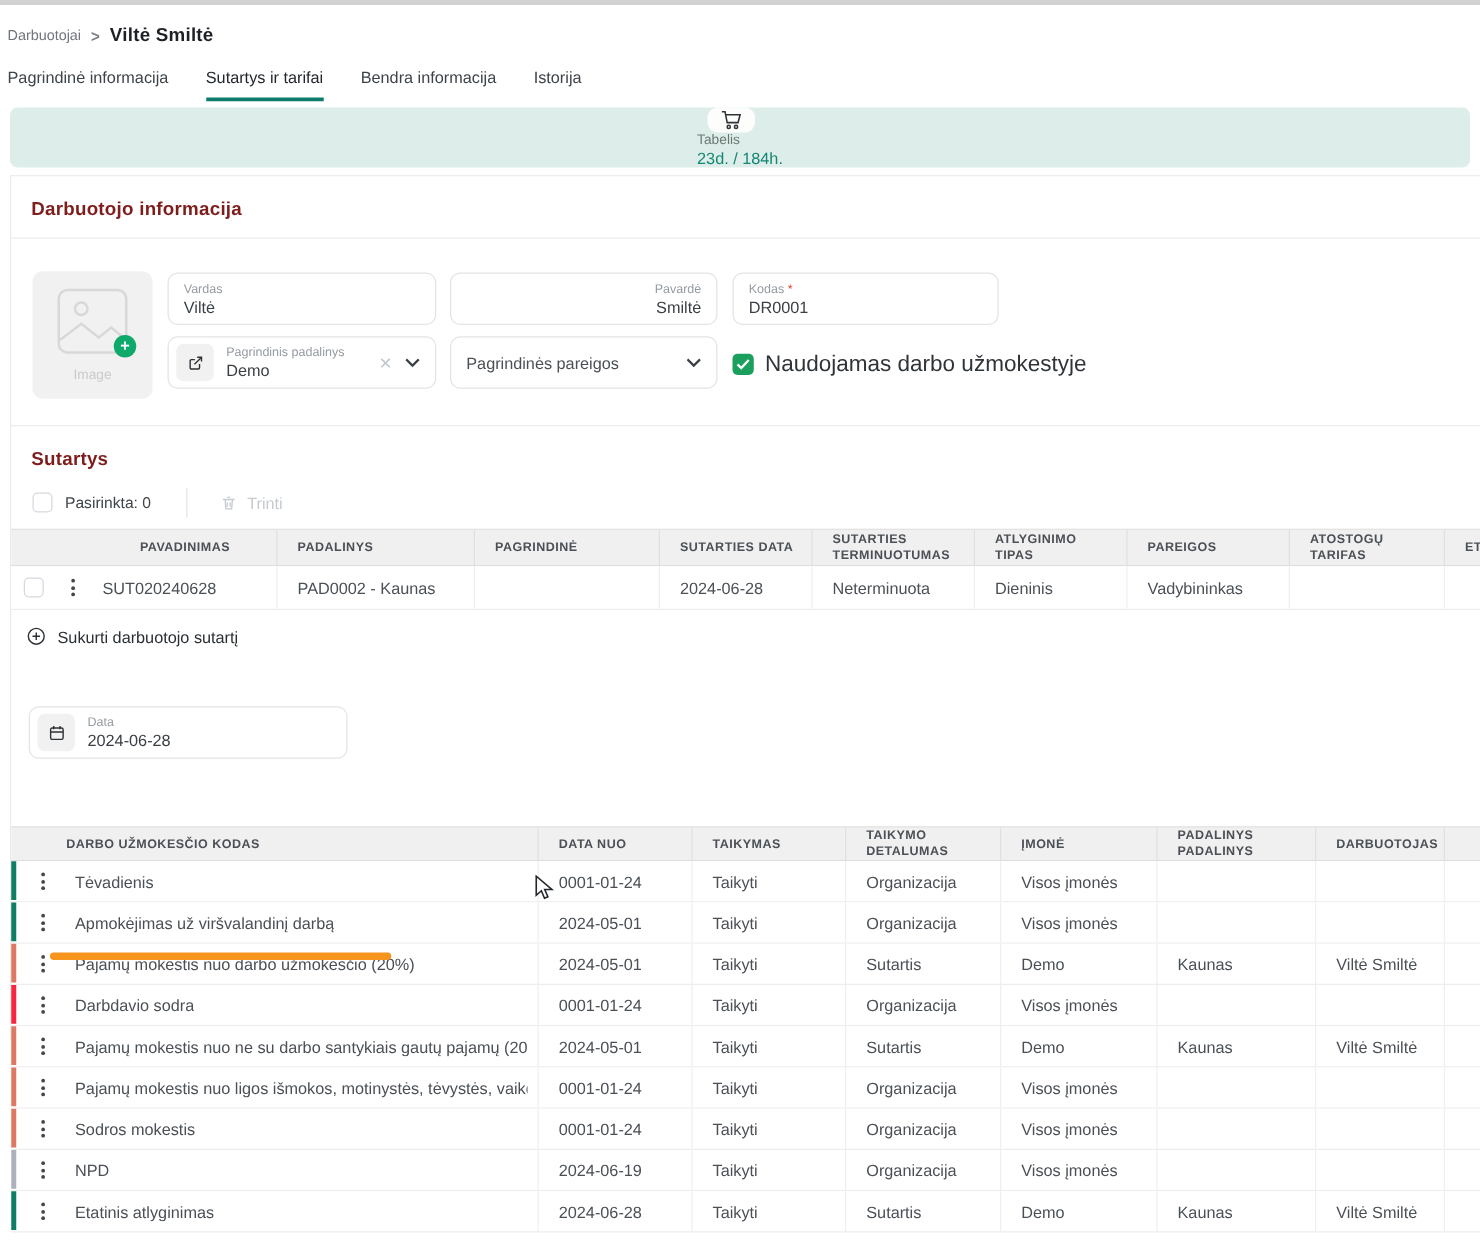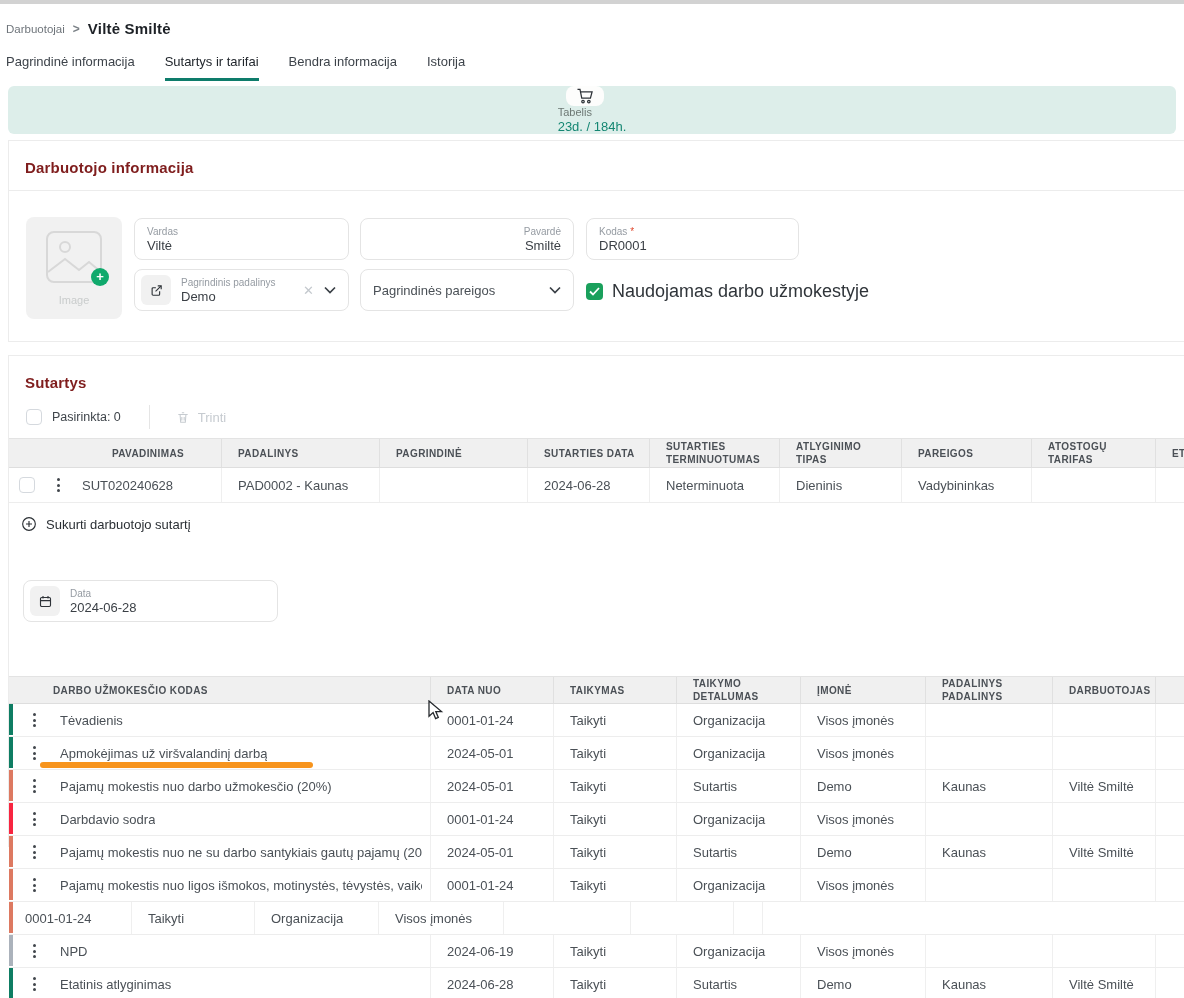--- a/index.html
+++ b/index.html
@@ -25,21 +25,21 @@
     border-radius:6px; display:flex; align-items:center; padding:0 10px;flex-direction:column; }
   .banner-icon-tile { width:38px; height:38px; background:#fdfdfc; border-radius:8px;
     display:flex; align-items:center; justify-content:center; margin-right:14px; }
   .banner-texts { display:flex; flex-direction:column; gap:1px; }
   .banner-label { font-size:11px; color:#6d7874; }
   .banner-value { font-size:13px; color:#148672; }
 
   
   .card { position:absolute; left:8px; width:1177px; background:#fff; border:1px solid #ececec; }
   .card1 { top:140px; height:202px; }
-  .card2 { top:355px; height:492px; border-bottom:none; }
+  .card2 { top:340px; height:492px; border-bottom:none; }
   .card-title { font-size:15px; font-weight:bold; color:#7f1d1d; padding:18px 16px 14px 16px;
     border-bottom:1px solid #ececec; letter-spacing:.2px; }
   .card2 .card-title { border-bottom:none; }
 
   
   .emp-body { position:relative; height:154px; }
   .image-box { position:absolute; left:17px; top:26px; width:96px; height:102px; background:#f1f1f1;
     border-radius:8px; display:flex; flex-direction:column; align-items:center; justify-content:center; cursor:pointer; }
   .image-glyph { position:relative; width:58px; height:54px; }
   .plus-badge { position:absolute; right:-6px; bottom:-2px; width:18px; height:18px; border-radius:50%;
@@ -396,20 +396,28 @@
             <div class="tc" style="width: 123px;">0001-01-24</div>
             <div class="tc" style="width: 123px;">Taikyti</div>
             <div class="tc" style="width: 124px;">Organizacija</div>
             <div class="tc" style="width: 125px;">Visos įmonės</div>
             <div class="tc" style="width: 127px;"></div>
             <div class="tc" style="width: 103px;"></div>
             <div class="tc" style="width: 29px;"></div>
           </div>
           <div class="t-row">
             <span class="row-strip" style="background: rgb(221, 121, 97);"></span>
+            <div class="tc" style="width: 422px; padding-left: 20px; gap: 20px;">
+              <span class="kebab">
+                <i></i>
+                <i></i>
+                <i></i>
+              </span>
+              <span style="overflow: hidden; white-space: nowrap;">Sodros mokestis</span>
+            </div>
             <div class="tc" style="width: 123px;">0001-01-24</div>
             <div class="tc" style="width: 123px;">Taikyti</div>
             <div class="tc" style="width: 124px;">Organizacija</div>
             <div class="tc" style="width: 125px;">Visos įmonės</div>
             <div class="tc" style="width: 127px;"></div>
             <div class="tc" style="width: 103px;"></div>
             <div class="tc" style="width: 29px;"></div>
           </div>
           <div class="t-row">
             <span class="row-strip" style="background: rgb(171, 178, 187);"></span>

